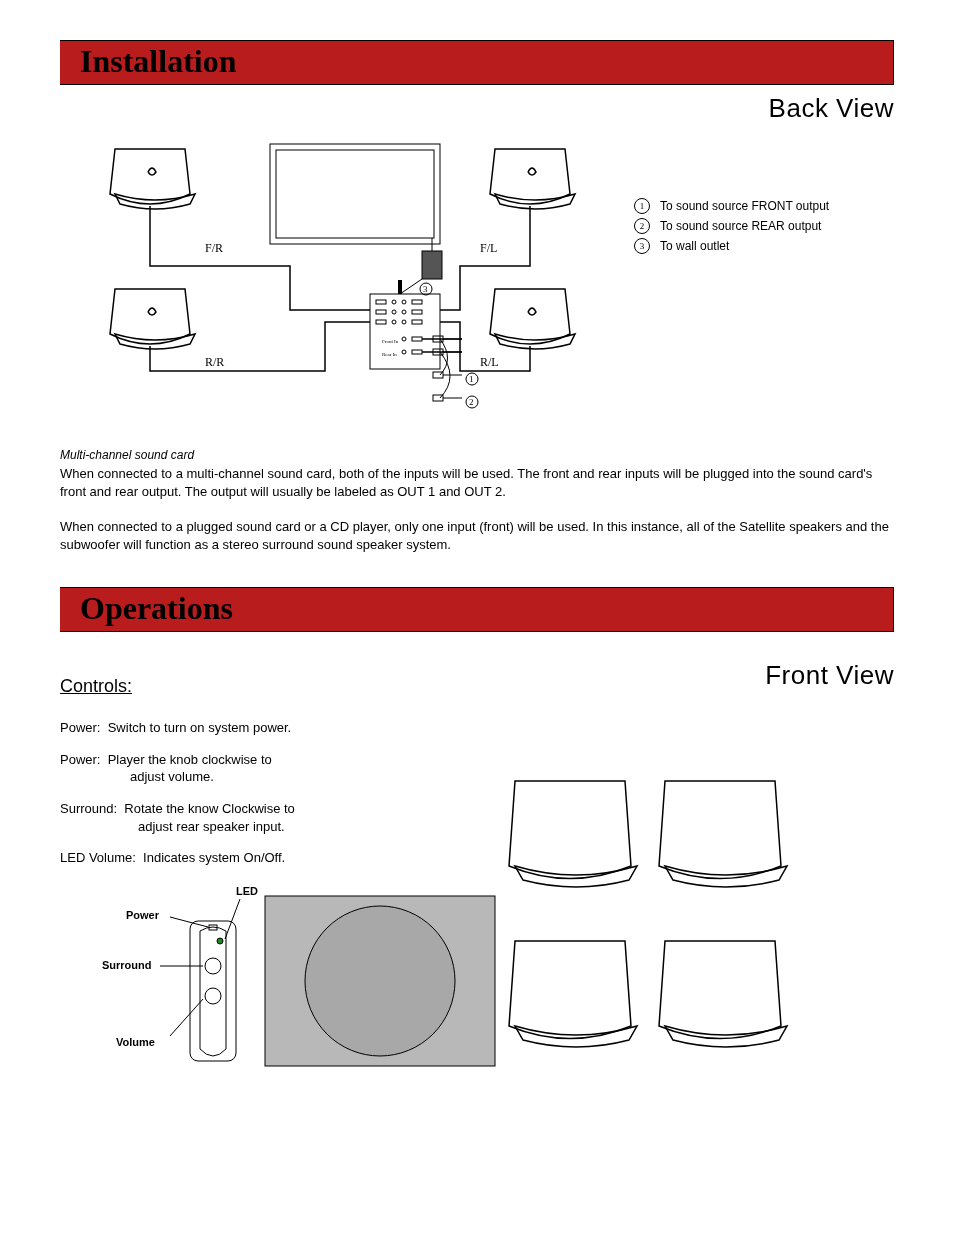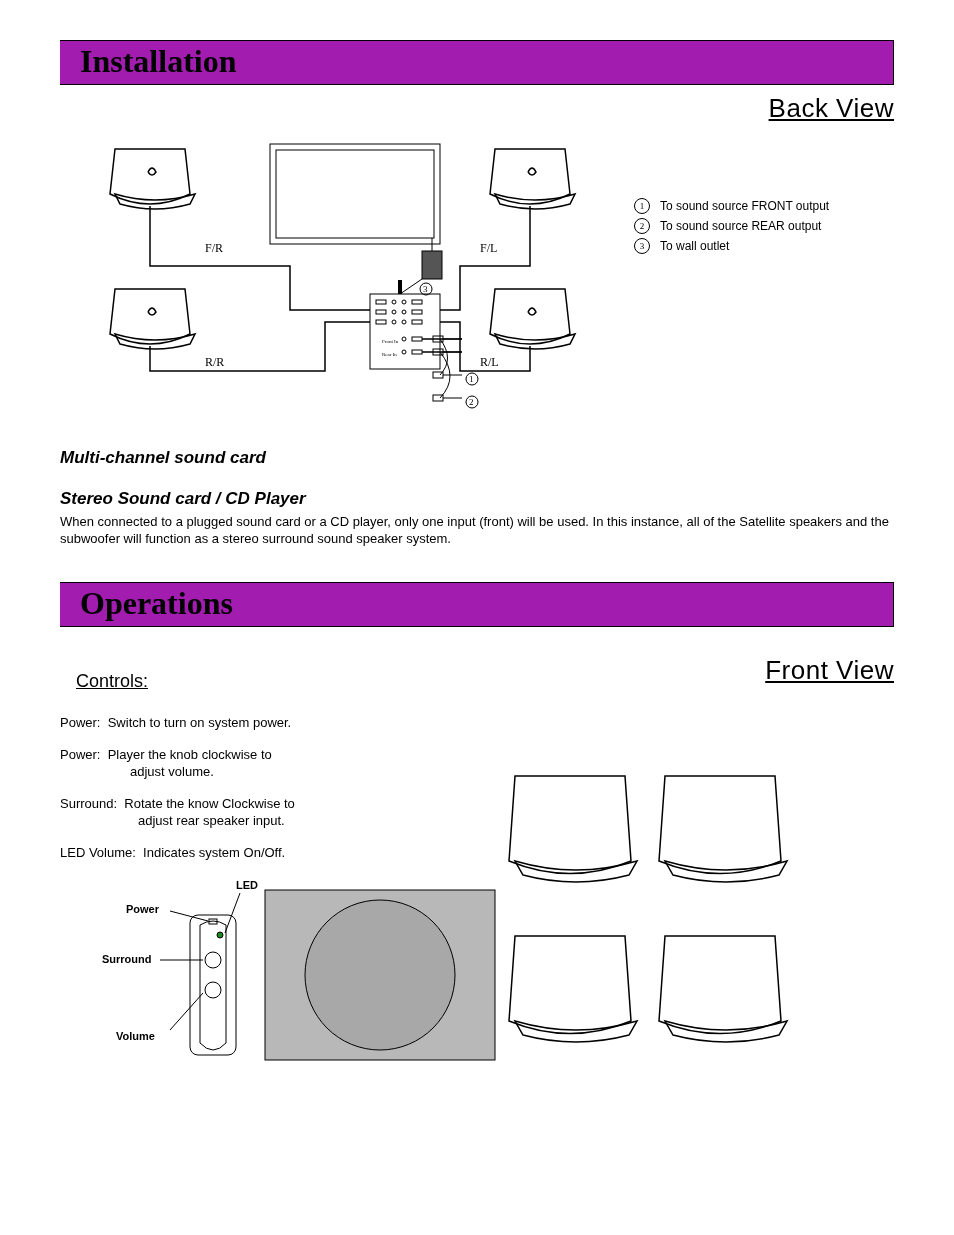--- a/index.html
+++ b/index.html
@@ -7,52 +7,51 @@
     font-size: 13px;
     color: #000;
     background: #fff;
     margin: 0;
     padding: 40px 60px;
     width: 834px;
   }
   .section-title-bar {
     border: 1px solid #000;
     border-left: none;
-    background: #a21caf;
+    background: #b91c1c;
     padding: 2px 20px 4px 20px;
     margin-bottom: 8px;
   }
   .section-title {
     font-family: "Times New Roman", Times, serif;
     font-size: 32px;
     font-weight: bold;
   }
   .back-view, .front-view {
     font-size: 26px;
-    text-decoration: underline;
     text-align: right;
     margin: 6px 0 10px 0;
     letter-spacing: 0.5px;
   }
   .controls-heading {
     font-size: 18px;
     text-decoration: underline;
-    margin: 6px 0 14px 16px;
+    margin: 6px 0 14px 0;
   }
   .top-layout { display:flex; align-items:flex-start; }
   .diagram-area { flex:1; }
   .legend-area { width:260px; padding-top:60px; }
   .legend-item { display:flex; align-items:center; margin: 4px 0; font-size:12px; }
   .circ {
     width:14px; height:14px; border:1px solid #000; border-radius:50%;
     display:inline-flex; align-items:center; justify-content:center;
     font-size:9px; margin-right:10px; font-family: serif;
   }
   .para-block { margin: 10px 0 18px 0; line-height:1.35; }
-  .subhead { font-weight:bold; font-style:italic; font-size:17px; margin-bottom:2px; }
+  .subhead { font-weight:normal; font-style:italic; font-size:12px; margin-bottom:2px; }
   .ops-layout { display:flex; align-items:flex-start; }
   .controls-col { width:430px; }
   .control-row { margin: 8px 0 14px 0; line-height:1.35; }
   .control-indent { padding-left: 70px; display:block; }
   .front-col { flex:1; }
 
   
   svg text { font-family: "Times New Roman", serif; }
   .fv-label { font-family: "Times New Roman", serif; font-size:12px; }
 
@@ -182,24 +181,24 @@
     </div>
     <div class="legend-item">
       <span class="circ">3</span>
       <span>To wall outlet</span>
     </div>
   </div>
 </div>
 
 <div class="para-block">
   <div class="subhead">Multi-channel sound card</div>
+  <div>When connected to a multi-channel sound card, both of the inputs will be used.  The front and rear inputs will be plugged into the sound card's front and rear output.  The output will usually be labeled as OUT 1 and OUT 2.</div>
 </div>
 
 <div class="para-block" style="margin-bottom:34px;">
-  <div class="subhead">Stereo Sound card / CD Player</div>
   <div>When connected to a plugged sound card or a CD player, only one input (front) will be used.  In this instance, all of the Satellite speakers and the subwoofer will function as a stereo surround sound speaker system.</div>
 </div>
 
 <div class="section-title-bar">
   <span class="section-title">Operations</span>
 </div>
 
 <div style="display:flex; justify-content:space-between; align-items:flex-end;">
   <div class="controls-heading">Controls:</div>
   <div class="front-view" style="margin:20px 0;">Front View</div>

